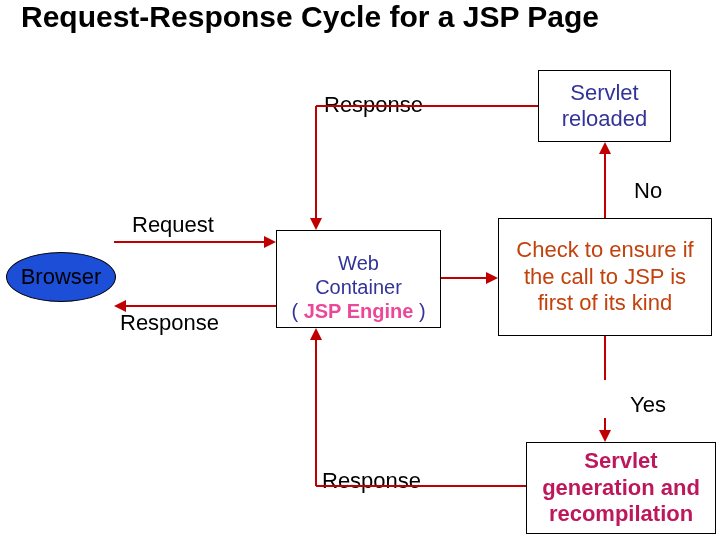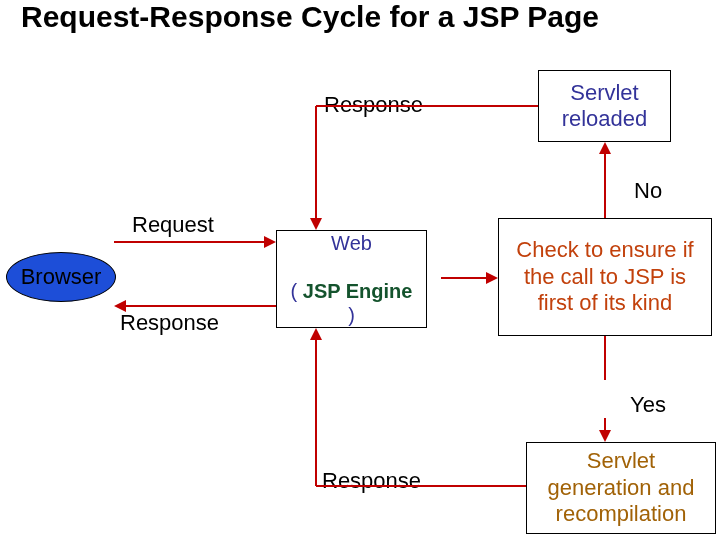--- a/index.html
+++ b/index.html
@@ -31,42 +31,42 @@
     align-items:center;
     justify-content:center;
     text-align:center;
     padding:4px 8px;
     box-sizing:border-box;
     line-height:1.2;
   }
   .box .inner{font-size:22px;}
   .box-servlet-reloaded{left:538px;top:70px;width:133px;height:72px;}
   .box-servlet-reloaded .inner{color:#333399;}
-  .box-web{left:276px;top:230px;width:151px;height:98px;}
+  .box-web{left:276px;top:230px;width:165px;height:98px;align-items:flex-end;}
   .box-web .inner{font-size:20px; color:#333399;}
   .box-check{left:498px;top:218px;width:214px;height:118px;}
   .box-check .inner{color:#c2410c; font-size:22px;}
   .box-servlet-gen{left:526px;top:442px;width:190px;height:92px;}
-  .box-servlet-gen .inner{color:#a16207;}
+  .box-servlet-gen .inner{color:#be185d;font-weight:bold;}
   .ellipse{
     position:absolute;
     border:1px solid #000;
     border-radius:50%;
     display:flex;align-items:center;justify-content:center;
     font-size:22px;color:#000;
     background:#1d4ed8;
   }
   .browser{left:6px;top:252px;width:108px;height:48px;}
   .no-lbl{left:634px; top:178px; font-size:22px;}
   .yes-lbl{left:630px; top:392px; font-size:22px;text-align:center;}
   .req-lbl{left:132px; top:212px; font-size:22px;}
   .resp-lbl-browser{left:120px; top:310px; font-size:22px;}
   .resp-lbl-top{left:324px; top:92px; font-size:22px;}
   .resp-lbl-bottom{left:322px; top:468px; font-size:22px;}
-  .jsp-engine{color:#14532d;font-weight:bold;}
+  .jsp-engine{color:#ec4899;font-weight:bold;}
   svg.wires{
     position:absolute;
     left:0;top:0;
     width:720px;height:540px;
     pointer-events:none;
   }
   svg .shaft{stroke:#c00000;stroke-width:2;fill:none;}
   svg .head{fill:#c00000;}
 </style>
 </head>
@@ -85,21 +85,21 @@
 <div class="label no-lbl">No</div>
 <div class="label yes-lbl">Yes</div>
 
 <div class="box box-servlet-reloaded">
   <div class="inner">Servlet reloaded</div>
 </div>
 
 <div class="box box-web">
   <div class="inner">
     <span>Web</span><br>
-    <br>
+    <span>Container</span><br>
     <span>( </span><span class="jsp-engine">JSP Engine</span><span> )</span>
   </div>
 </div>
 
 <div class="box box-check">
   <div class="inner">Check to ensure if the call to JSP is first of its kind</div>
 </div>
 
 <div class="box box-servlet-gen">
   <div class="inner">Servlet generation and recompilation</div>

